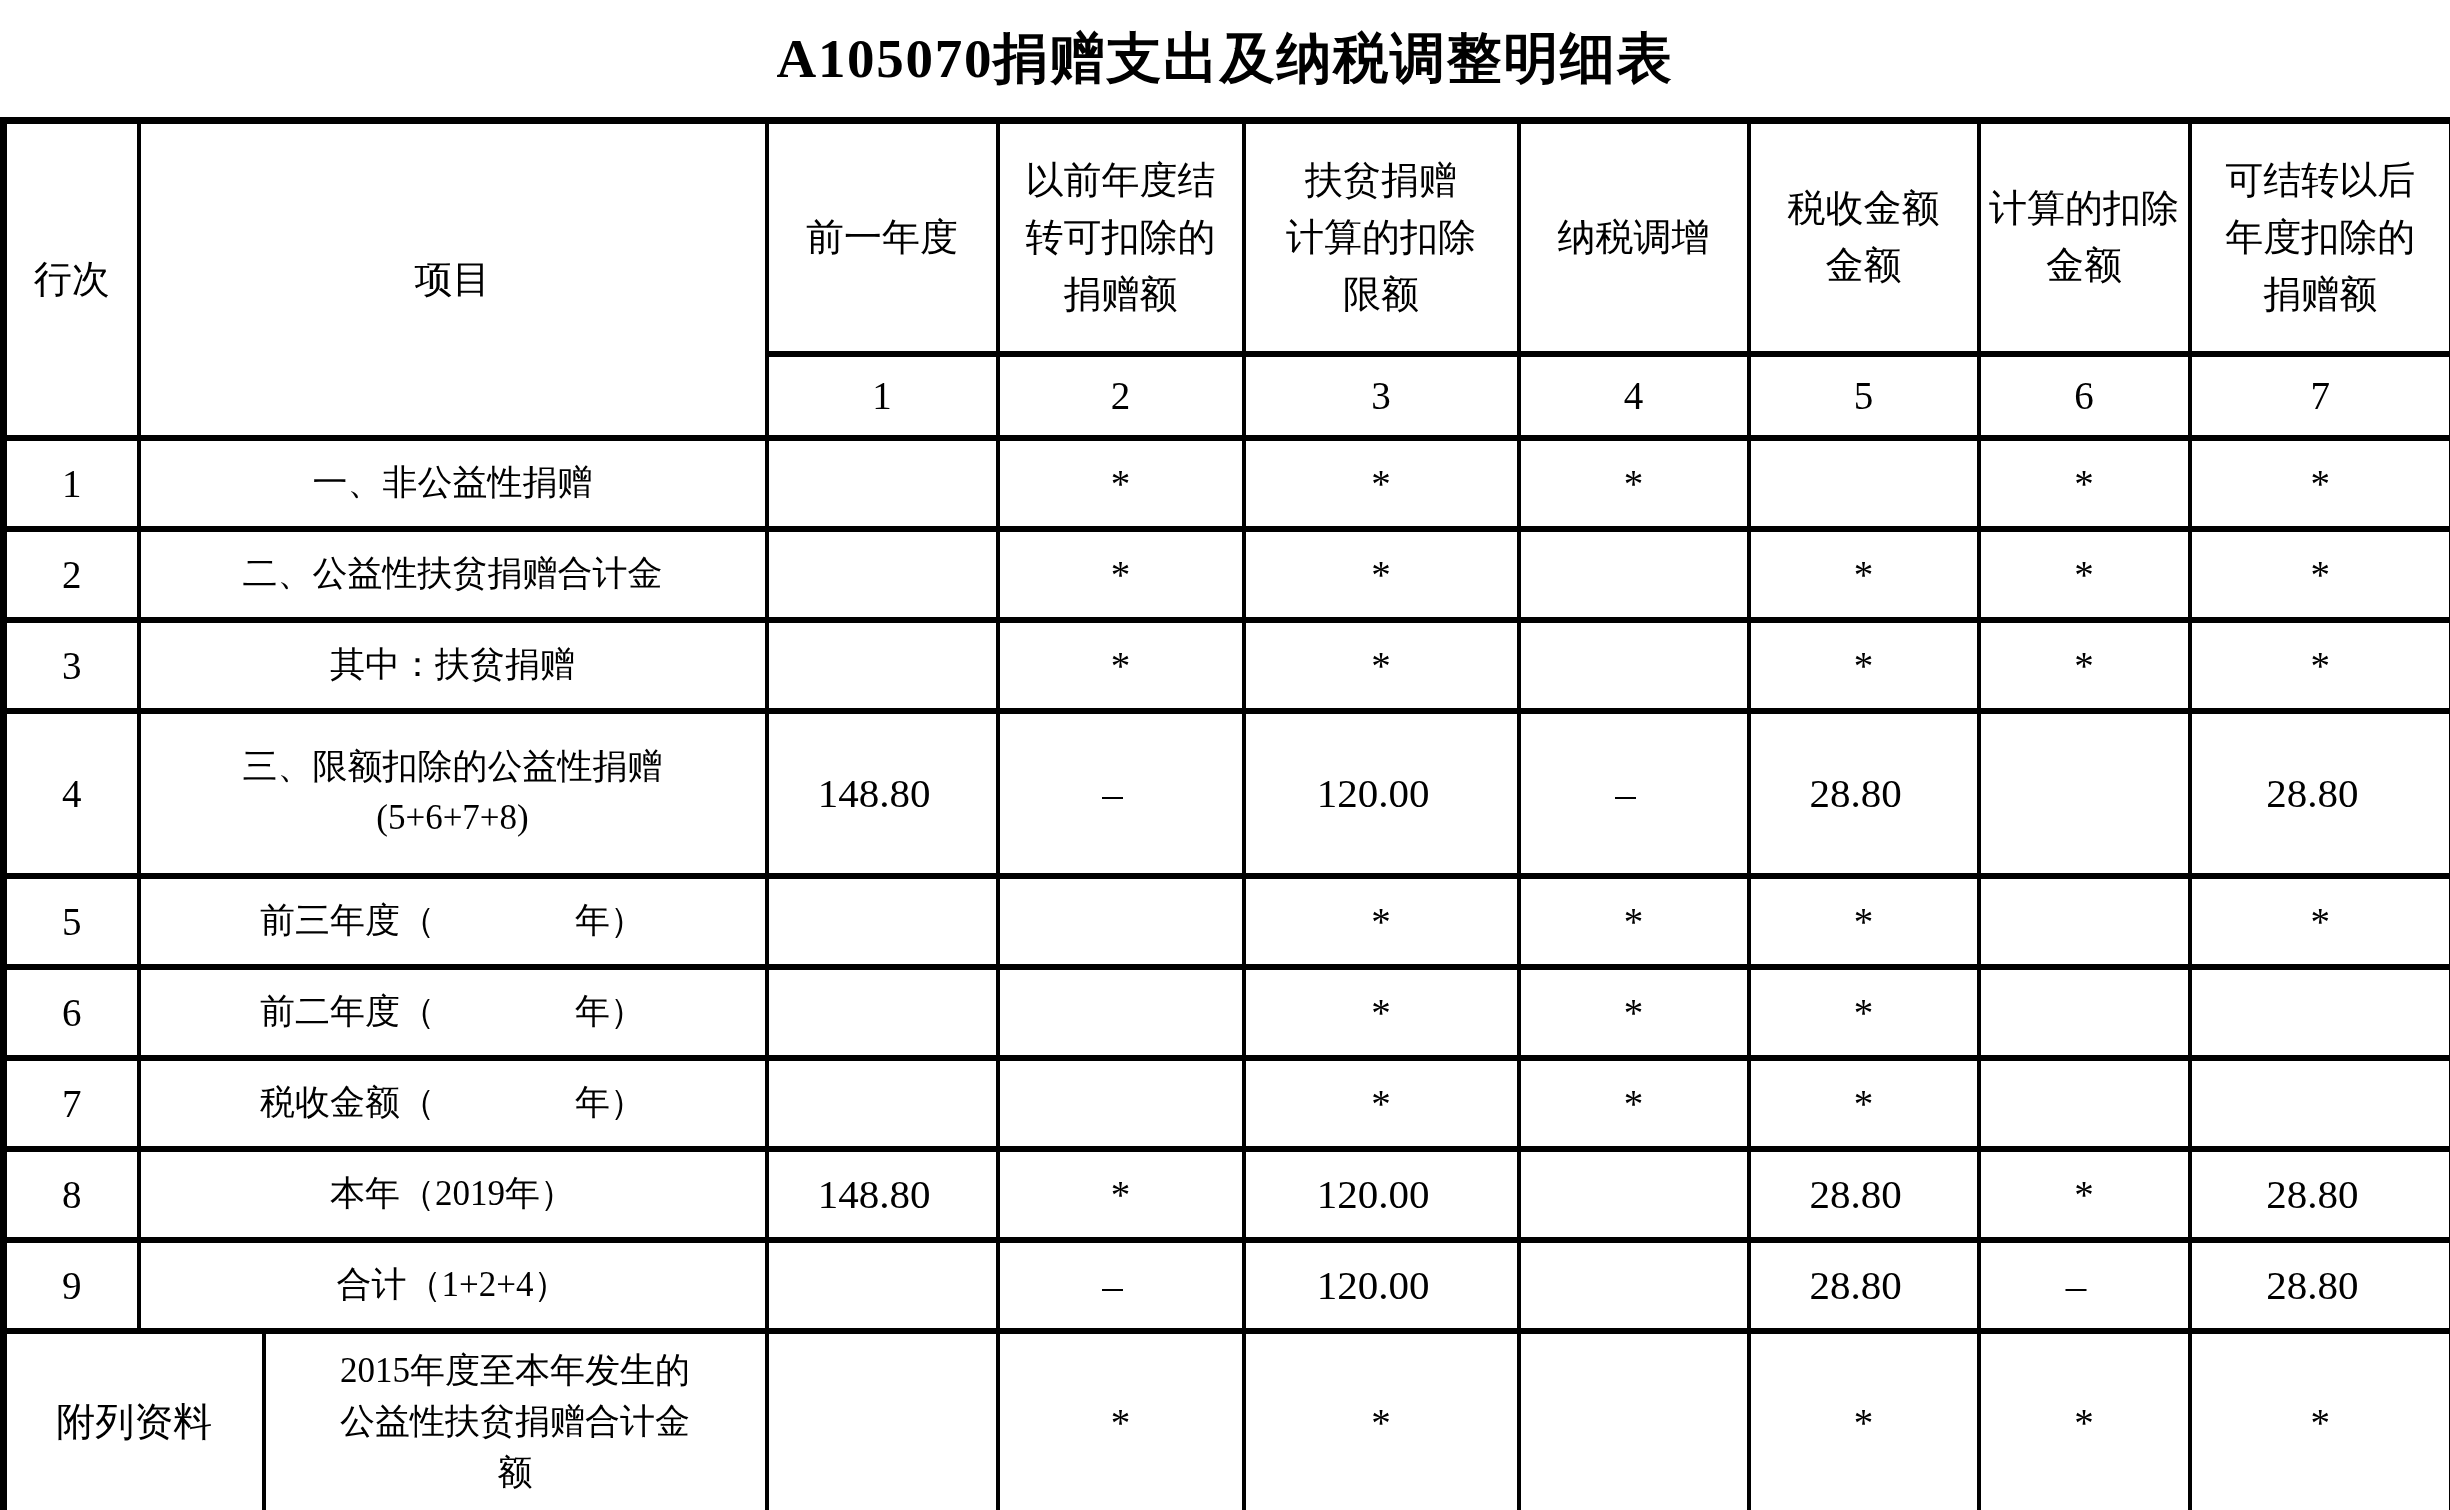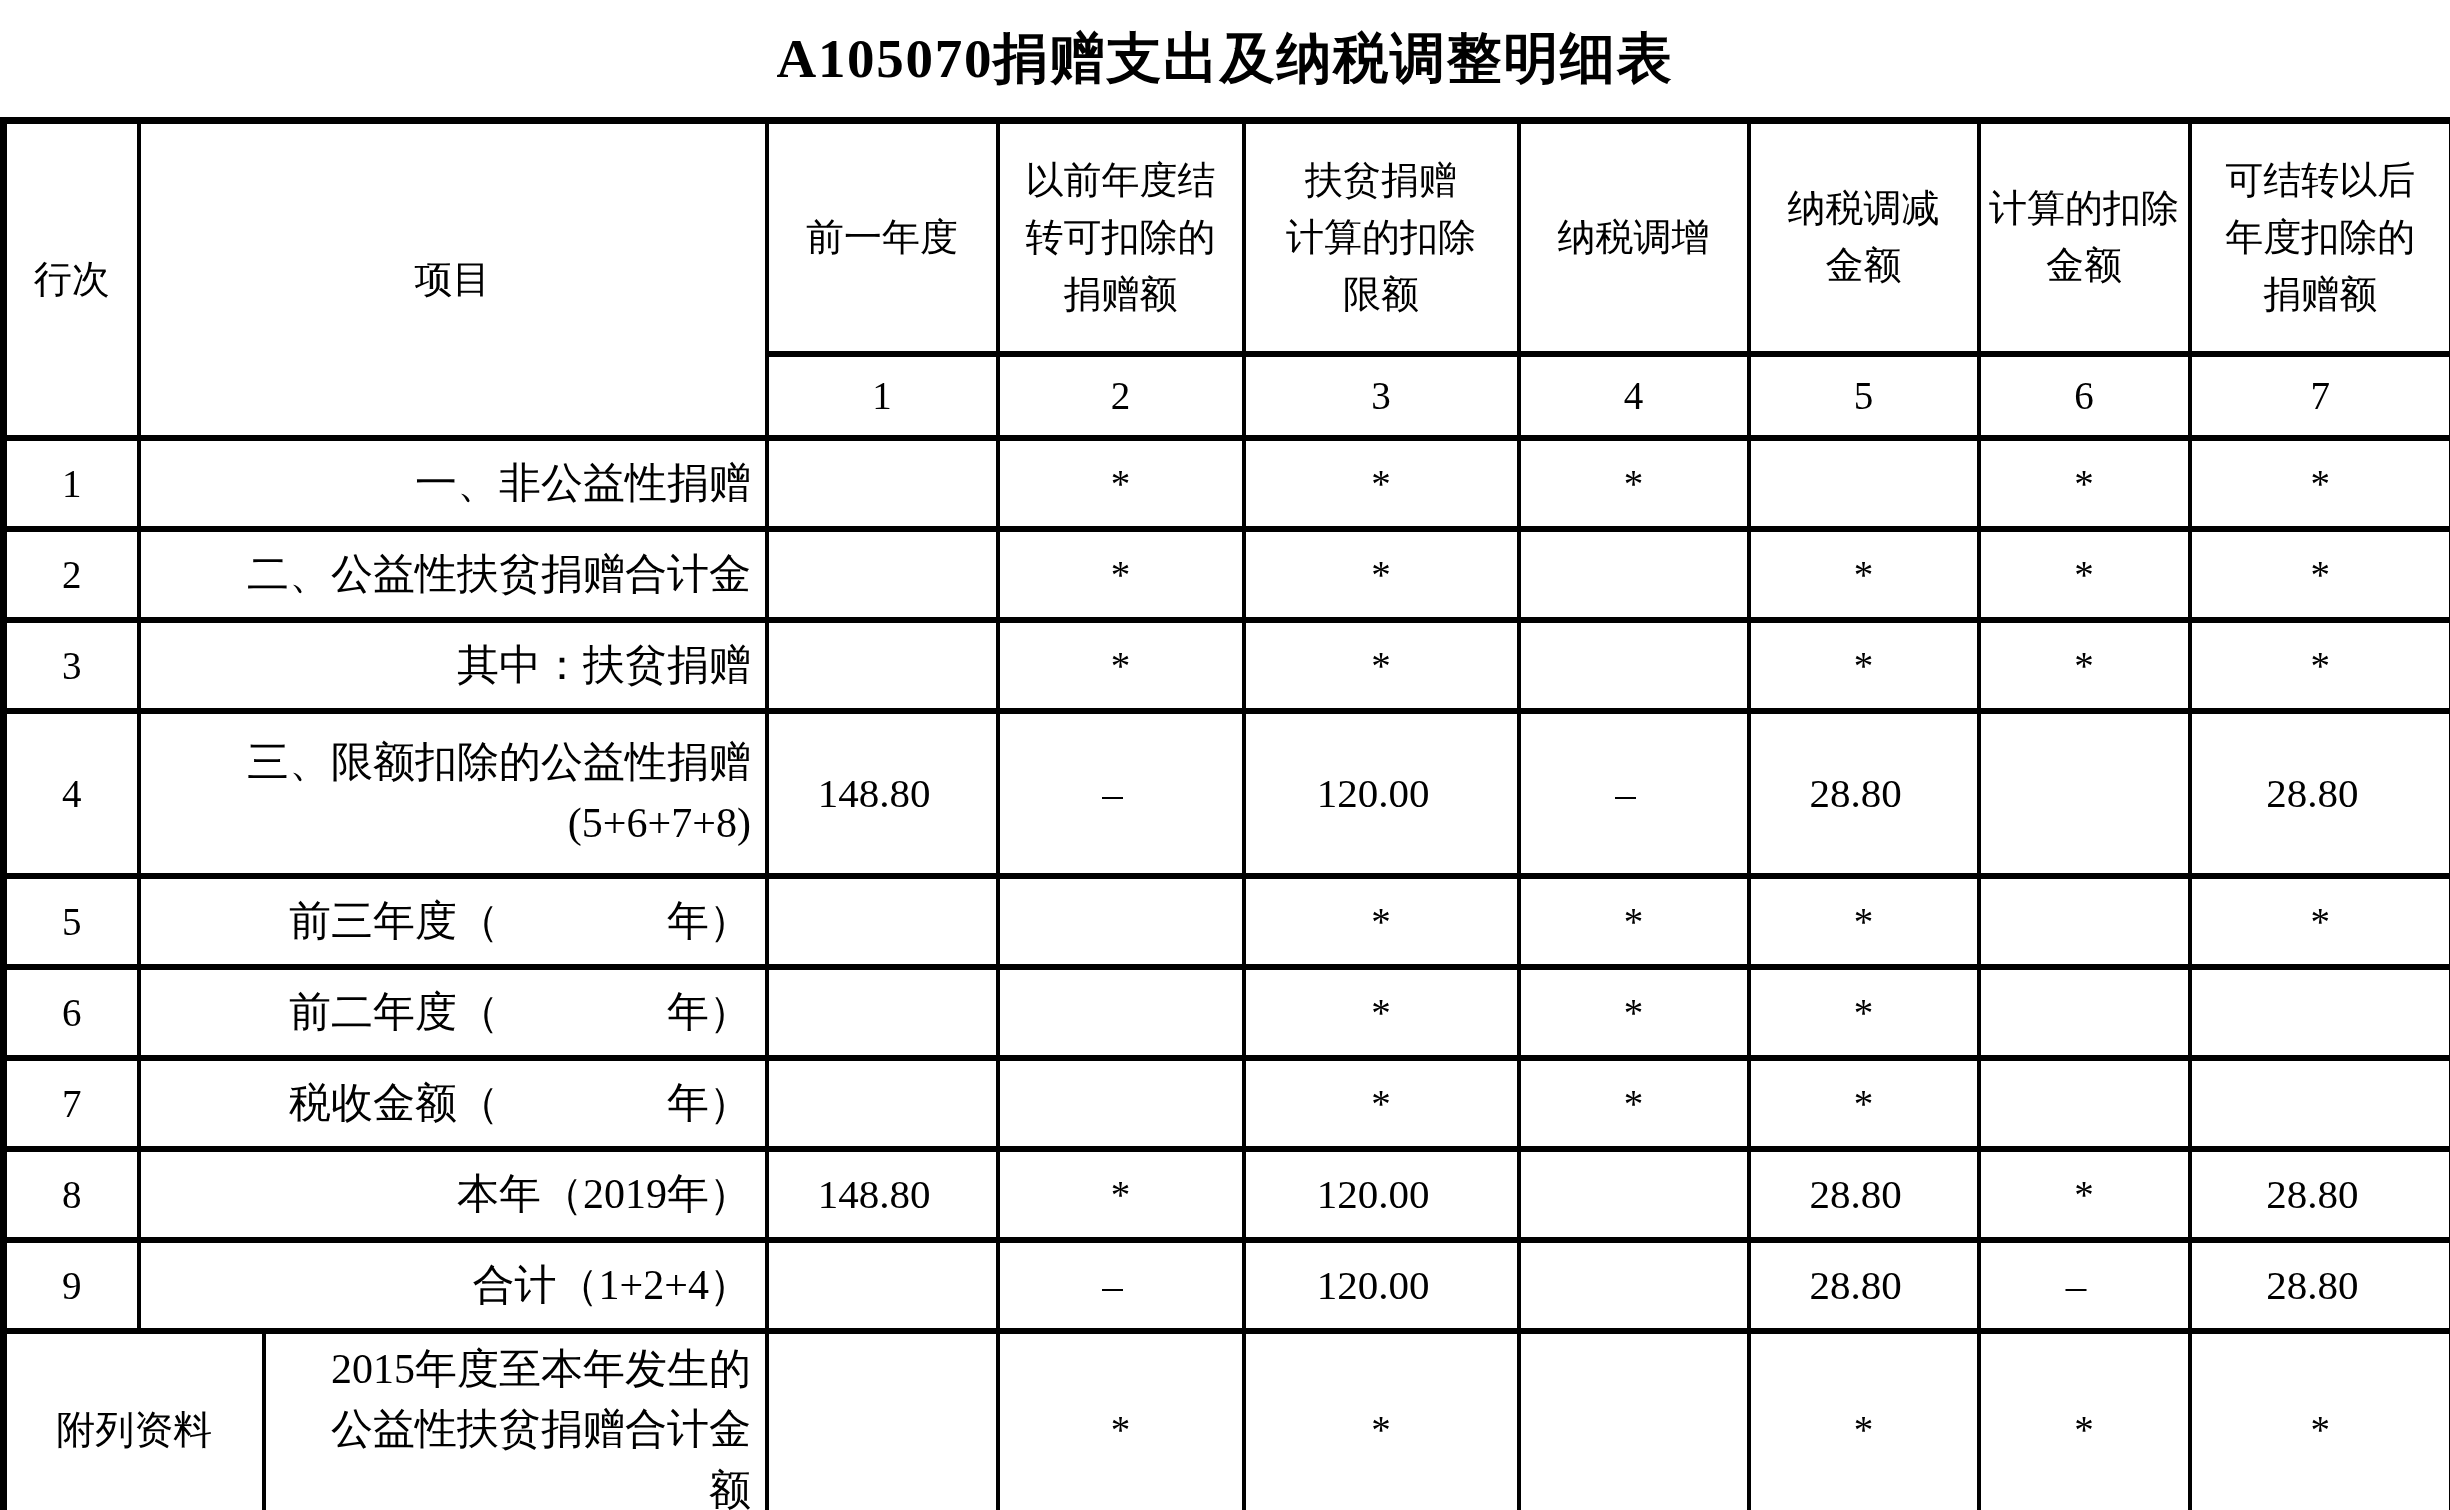--- a/index.html
+++ b/index.html
@@ -59,22 +59,22 @@
   }
   
   tbody.rows tr { height: 91px; }
   tbody.rows tr:nth-child(4) { height: 165px; }
   tbody.rows tr:nth-child(10) { height: 184px; }
   td.line {
     text-align: center;
     font-size: 39px;
   }
   td.item {
-    text-align: right;
-    font-size: 42px;
+    text-align: center;
+    font-size: 35px;
     padding: 5.1px 13.6px;
     white-space: pre-line;
     line-height: 1.45;
   }
   td.num {
     text-align: center;
     font-size: 41px;
     padding-right: 17px;
   }
   td.ast {
@@ -113,21 +113,21 @@
         <th rowspan="2">行次</th>
         <th rowspan="2" colspan="2">项目</th>
         <th>前一年度</th>
         <th>以前年度结
 转可扣除的
 捐赠额</th>
         <th>扶贫捐赠
 计算的扣除
 限额</th>
         <th>纳税调增</th>
-        <th>纳税调减
+        <th>税收金额
 金额</th>
         <th>计算的扣除
 金额</th>
         <th>可结转以后
 年度扣除的
 捐赠额</th>
       </tr>
       <tr class="subhdr">
         <td>1</td>
         <td>2</td>

